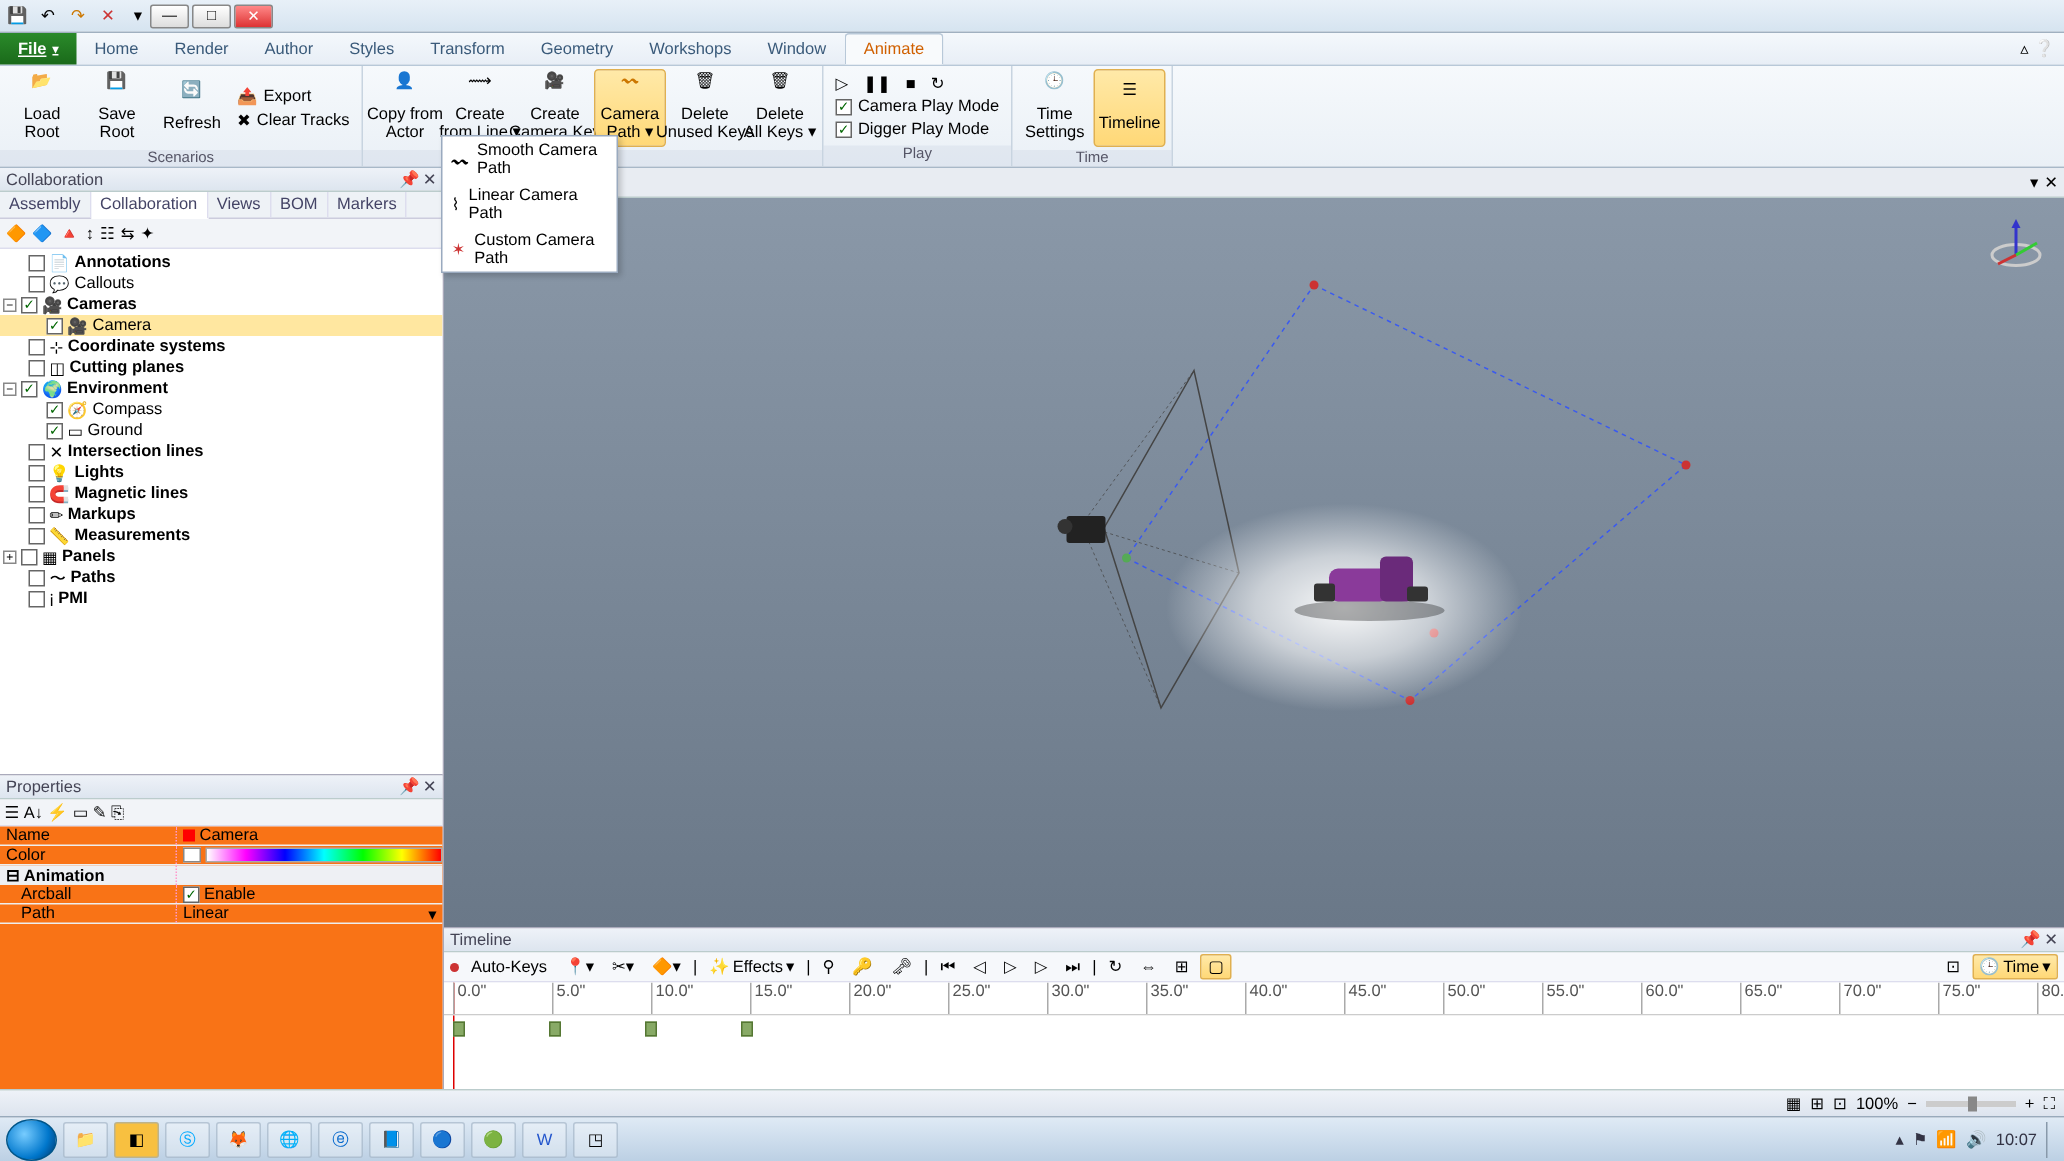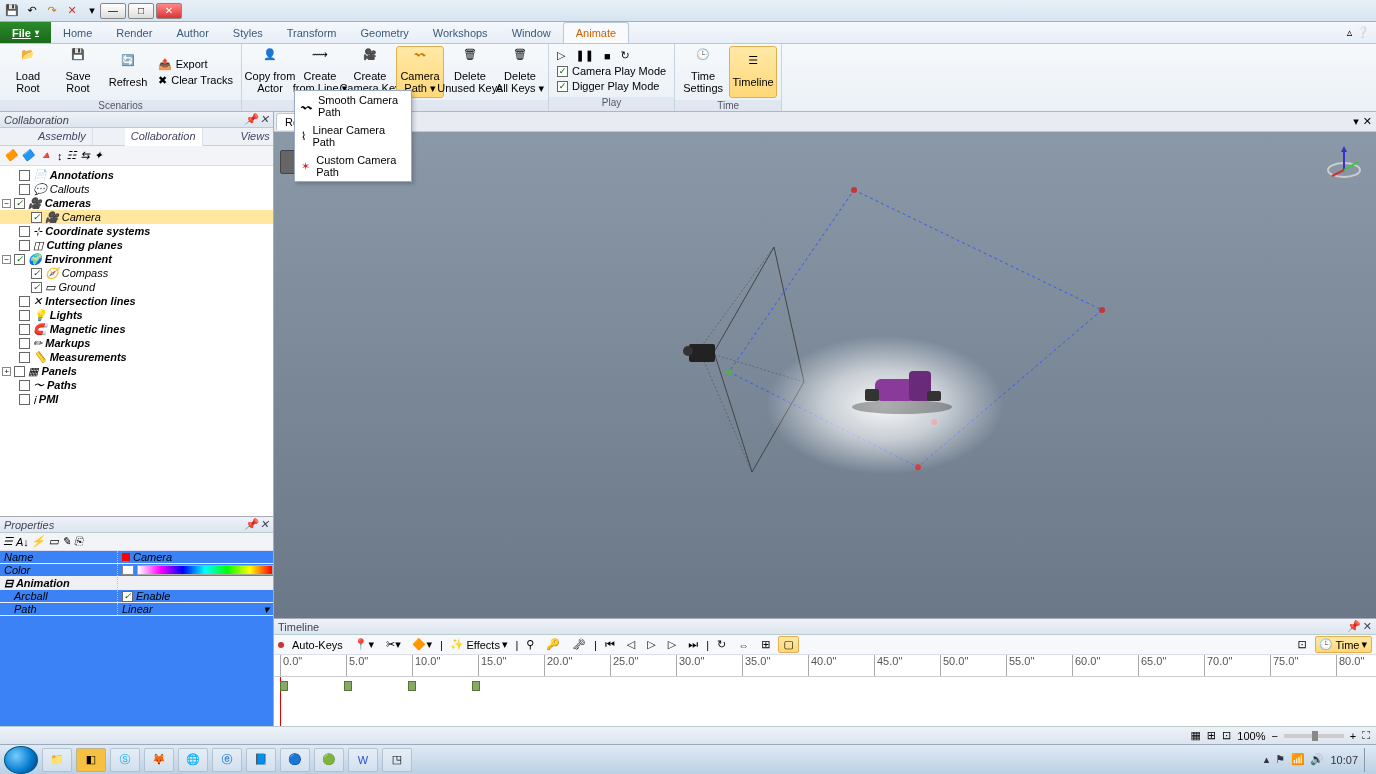--- a/index.html
+++ b/index.html
@@ -37,37 +37,37 @@
 .iconrow { display: flex; gap: 2px; }
 
 
 .dropdown { position: absolute; left: 294px; top: 90px; width: 118px; background: #fff; border: 1px solid #9aaabf; box-shadow: 2px 2px 4px rgba(0,0,0,.2); z-index: 100; }
 .dropdown .ditem { display: flex; align-items: center; gap: 6px; padding: 3px 6px; cursor: pointer; }
 
 
 .main { flex: 1; display: flex; min-height: 0; }
 
 
-.leftcol { width: 274px; display: flex; flex-direction: column; border-right: 1px solid #aab; background: #f4f4f4; font-style: italic; }
+.leftcol { width: 296px; display: flex; flex-direction: column; border-right: 1px solid #aab; background: #f4f4f4; }
 .panel-head { height: 16px; background: linear-gradient(#eef2f8,#dde5ef); border-bottom: 1px solid #bcc; display: flex; align-items: center; padding: 0 4px; font-size: 10px; color: #445; }
 .panel-head .phbtns { margin-left: auto; display: flex; gap: 2px; }
 .subtabs { height: 18px; display: flex; background: #eef2f6; border-bottom: 1px solid #ccd; }
-.subtab { padding: 2px 6px; color: #446; cursor: pointer; border-right: 1px solid #dde; margin-left: 32px; }
+.subtab { padding: 2px 6px; color: #446; cursor: pointer; border-right: 1px solid #dde; }
 .subtab.active { background: #fff; border-bottom: 1px solid #fff; margin-bottom: -1px; }
 .toolbar-row { height: 20px; display: flex; align-items: center; gap: 4px; padding: 0 4px; background: #f2f4f8; border-bottom: 1px solid #dde; }
 .tree { flex: 1; overflow: auto; background: #fff; padding: 2px 0; }
 .tree-item { display: flex; align-items: center; gap: 3px; padding: 0 2px; height: 14px; cursor: pointer; }
 .tree-item.sel { background: #ffe7a0; }
 .tree-indent { display: inline-block; }
 .expander { width: 9px; height: 9px; border: 1px solid #888; font-size: 8px; line-height: 7px; text-align: center; background: #fff; }
 .cb { width: 11px; height: 11px; border: 1px solid #666; background: #fff; display: inline-flex; align-items: center; justify-content: center; font-size: 9px; color: #060; }
 
 .props { height: 210px; display: flex; flex-direction: column; border-top: 1px solid #aab; }
 .props-tools { height: 18px; display: flex; gap: 3px; align-items: center; padding: 0 3px; background: #f2f4f8; border-bottom: 1px solid #dde; }
-.props-grid { flex: 1; background: #3b82f6; font-size: 10px; overflow: auto; }
+.props-grid { flex: 1; background: #f97316; font-size: 10px; overflow: auto; }
 .prow { display: flex; border-bottom: 1px solid #eee; height: 13px; align-items: center; }
 .prow .pn { width: 118px; padding-left: 4px; border-right: 1px dotted #f9c; }
 .prow .pv { flex: 1; padding-left: 4px; display: flex; align-items: center; gap: 3px; }
 .prow.cat { background: #eef0f4; font-weight: bold; }
 .colorbar { height: 10px; flex: 1; background: linear-gradient(90deg,#fff,#f0f,#00f,#0ff,#0f0,#ff0,#f00); border: 1px solid #aaa; }
 
 
 .viewport-col { flex: 1; display: flex; flex-direction: column; min-width: 0; }
 .doctab-row { height: 20px; background: #e8ecf2; border-bottom: 1px solid #bcc; display: flex; align-items: center; padding-left: 2px; }
 .doctab { background: #fff; border: 1px solid #bcc; border-bottom: none; padding: 2px 14px 2px 8px; border-radius: 3px 3px 0 0; font-size: 10px; position: relative; }

